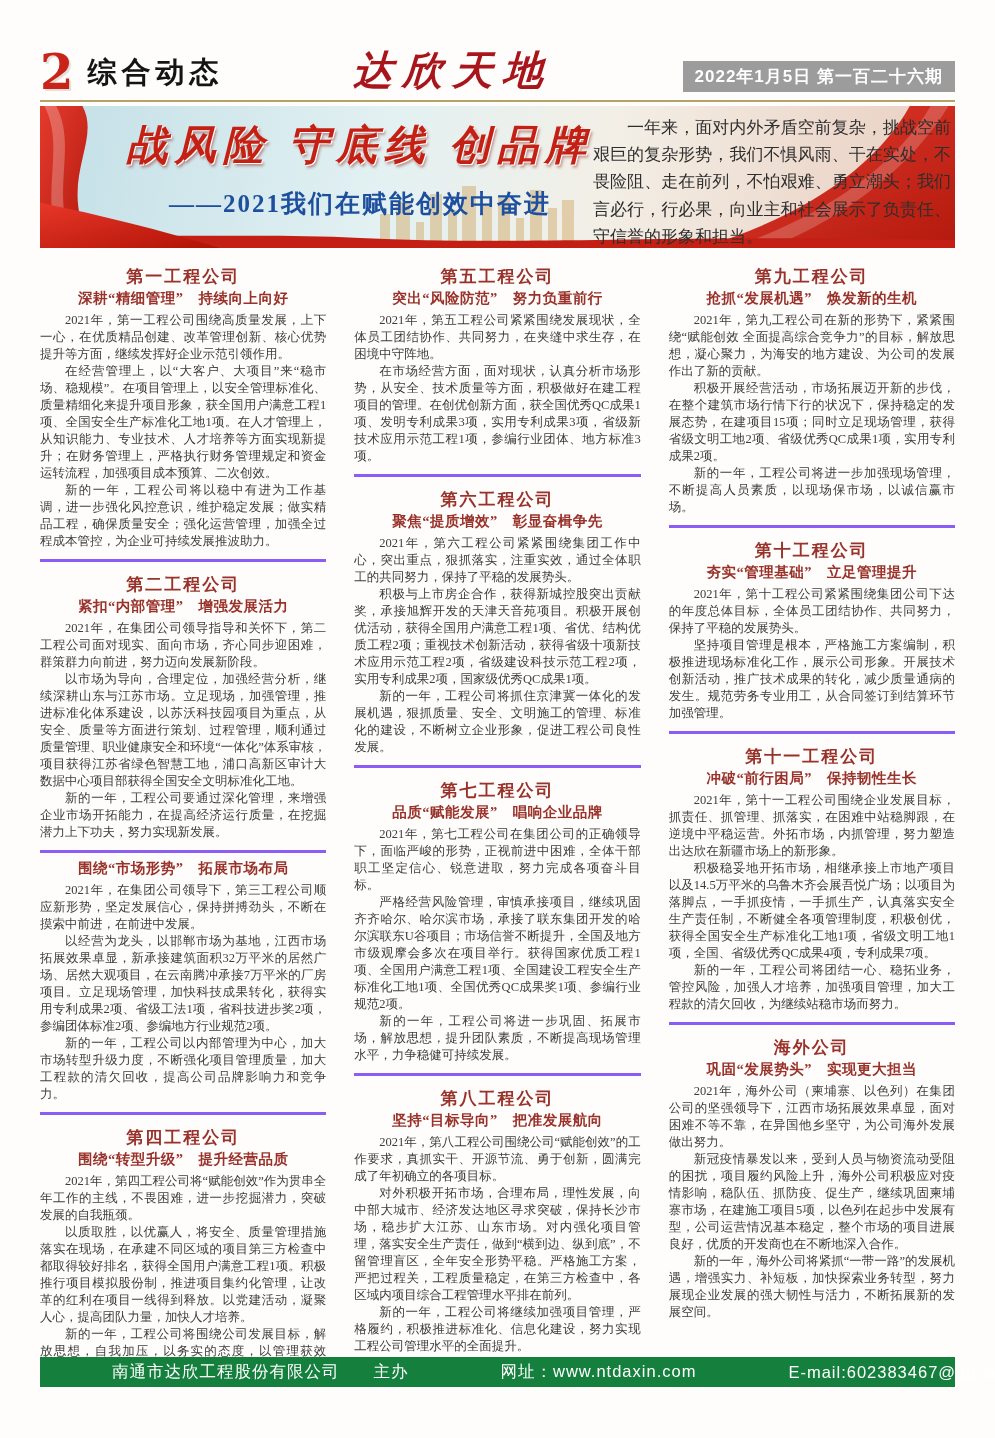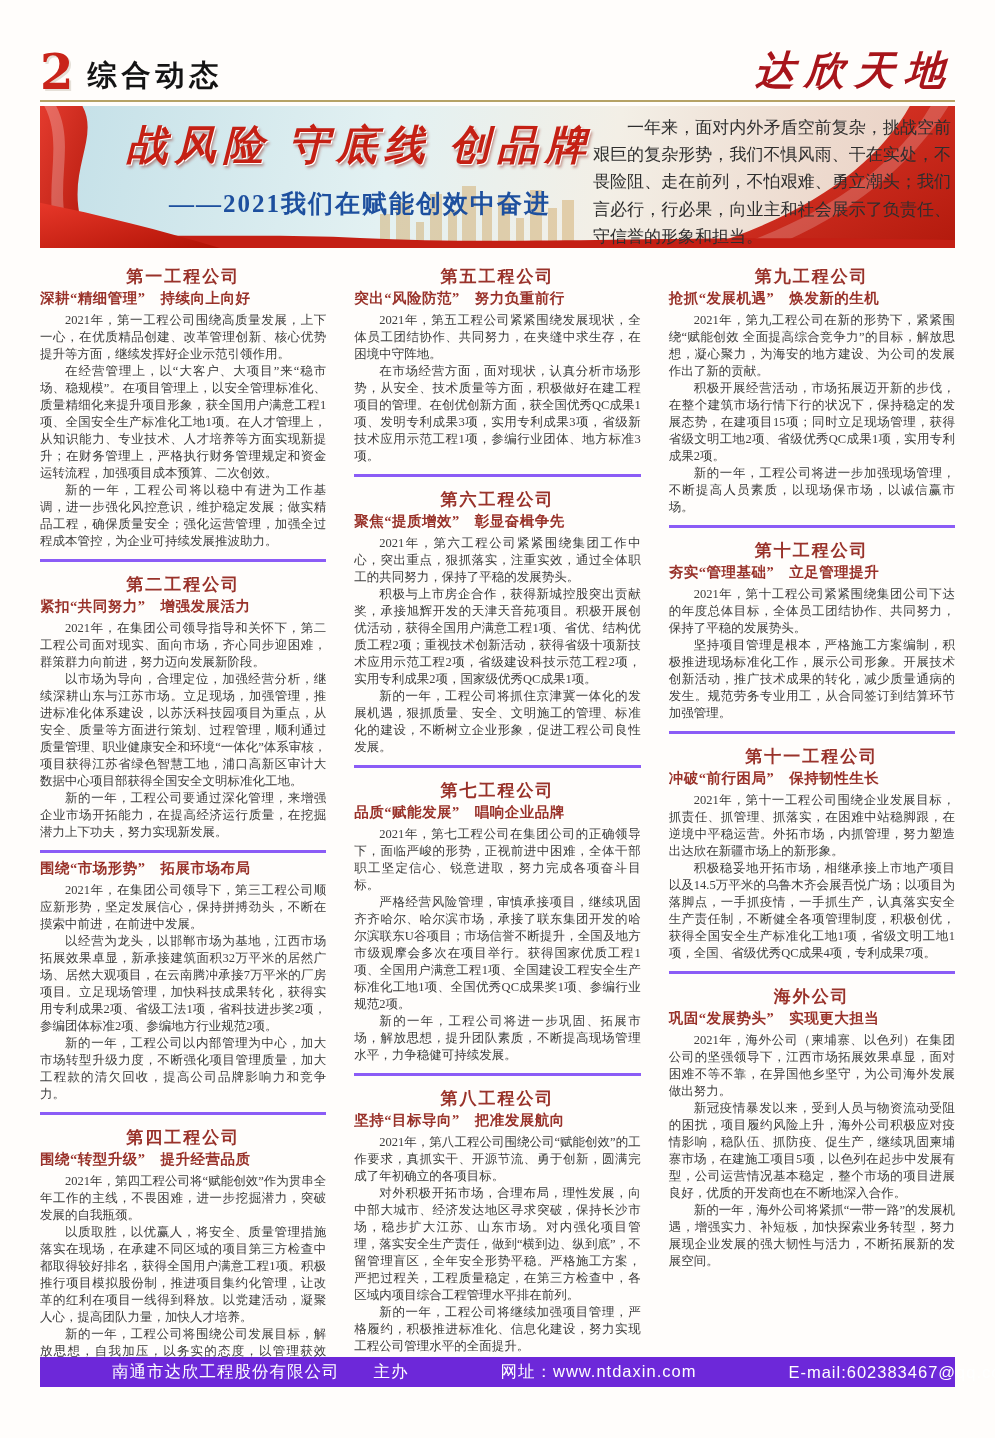--- a/index.html
+++ b/index.html
@@ -4,63 +4,64 @@
 <style>
   html,body{margin:0;padding:0;}
   body{width:995px;height:1438px;background:#ffffff;font-family:"Liberation Serif","DejaVu Serif",serif;}
   .page{position:relative;width:995px;height:1438px;overflow:hidden;background:#fffdfb;}
   .inner{padding:0 40px;}
 
   
   .hdr{display:flex;align-items:flex-end;justify-content:space-between;margin-top:50px;padding-bottom:8px;border-bottom:2px solid #b5a266;}
   .hdr-left{display:flex;align-items:flex-end;}
   .pageno{font-size:48px;line-height:40px;font-weight:800;color:#c9241a;font-family:"DejaVu Serif",serif;text-shadow:2px 2px 0 #e5e0d8;}
-  .section{font-size:29px;font-weight:700;color:#141414;letter-spacing:5px;margin-left:14px;line-height:34px;font-family:Liberation Sans, sans-serif;}
+  .section{font-size:29px;font-weight:700;color:#141414;letter-spacing:5px;margin-left:14px;line-height:34px;font-family:Liberation Mono, monospace;}
   .masthead{font-size:40px;font-weight:800;font-style:italic;color:#a8151b;letter-spacing:10px;line-height:42px;transform:skewX(-3deg);}
   .datebadge{background:#9c9c9c;color:#fff;font-family:"Liberation Sans",sans-serif;font-size:17px;font-weight:600;padding:4px 12px;letter-spacing:1px;}
 
   
   .banner{position:relative;height:142px;margin-top:4px;background:linear-gradient(100deg,#c2dfe7 0%,#e3f1f2 38%,#f3efe6 62%,#edd9cd 85%,#e8cfc2 100%);overflow:hidden;}
   .banner-art{position:absolute;inset:0;width:100%;height:100%;}
   .banner-left{position:absolute;left:70px;top:12px;width:500px;text-align:center;}
   .banner-headline{font-size:41px;font-weight:900;font-style:italic;letter-spacing:7px;color:#c52014;
     text-shadow:1px 1px 0 #fff,2px 3px 3px rgba(130,20,8,.45);white-space:nowrap;}
   .banner-subtitle{margin-top:14px;font-size:25px;font-weight:800;color:#1d4f9e;letter-spacing:2px;white-space:nowrap;}
   .banner-intro{position:absolute;right:4px;top:8px;width:358px;font-size:17px;line-height:1.6;color:#2e2e2e;text-align:justify;}
   .banner-intro p{margin:0;text-indent:2em;}
 
   
   .cols{display:flex;gap:28px;margin-top:12px;height:1102px;overflow:hidden;}
   .col{flex:1 1 0;min-width:0;}
   .art + .art{border-top:3px solid #8b5cf6;margin-top:9px;padding-top:6px;}
   .art-title{margin:5px 0 1px;font-size:17px;font-weight:800;color:#99322a;text-align:center;letter-spacing:2px;}
-  .art-sub{margin:0 0 4px;font-size:14.5px;font-weight:800;color:#99322a;letter-spacing:.5px;}
+  .art-sub{margin:0 0 4px;font-size:14.5px;font-weight:800;color:#99322a;text-align:center;letter-spacing:.5px;}
   .para{margin:0;font-size:12.5px;line-height:1.36;color:#3c3c3c;text-align:justify;text-indent:2em;}
 
   
-  .footer{position:absolute;left:40px;right:40px;bottom:51px;height:30px;background:#6d28d9;
+  .footer{position:absolute;left:40px;right:40px;bottom:51px;height:30px;background:#15803d;
     display:flex;align-items:center;color:#fff;font-family:"Liberation Sans",sans-serif;font-size:16.5px;letter-spacing:1px;margin-top:48px;}
   .footer span{white-space:nowrap;}
   .f-company{margin-left:72px;}
   .f-host{margin-left:34px;}
   .f-web{margin-left:92px;}
   .f-mail{margin-left:92px;}
 </style>
 </head>
 <body>
 
 <div class="page">
   <div class="inner">
 
     <div class="hdr">
       <div class="hdr-left">
         <span class="pageno">2</span>
         <span class="section">综合动态</span>
       </div>
       <div class="masthead">达欣天地</div>
+      <div class="datebadge">2022年1月5日  第一百二十六期</div>
     </div>
 
     <div class="banner">
       <svg class="banner-art" viewBox="0 0 915 142" preserveAspectRatio="none" aria-hidden="true">
         <defs>
           <linearGradient id="gr" x1="0" y1="0" x2="1" y2="1">
             <stop offset="0" stop-color="#e8382a"></stop>
               <stop offset="1" stop-color="#b01205"></stop>
           </linearGradient>
         </defs>
@@ -106,21 +107,21 @@
           <h3 class="art-title">第一工程公司</h3>
           <h4 class="art-sub">深耕“精细管理”　持续向上向好</h4>
           <div class="art-body">
               <p class="para">2021年，第一工程公司围绕高质量发展，上下一心，在优质精品创建、改革管理创新、核心优势提升等方面，继续发挥好企业示范引领作用。</p>
               <p class="para">在经营管理上，以“大客户、大项目”来“稳市场、稳规模”。在项目管理上，以安全管理标准化、质量精细化来提升项目形象，获全国用户满意工程1项、全国安全生产标准化工地1项。在人才管理上，从知识能力、专业技术、人才培养等方面实现新提升；在财务管理上，严格执行财务管理规定和资金运转流程，加强项目成本预算、二次创效。</p>
               <p class="para">新的一年，工程公司将以稳中有进为工作基调，进一步强化风控意识，维护稳定发展；做实精品工程，确保质量安全；强化运营管理，加强全过程成本管控，为企业可持续发展推波助力。</p>
             </div>
         </article>
         <article class="art">
           <h3 class="art-title">第二工程公司</h3>
-          <h4 class="art-sub">紧扣“共同努力”　增强发展活力</h4>
+          <h4 class="art-sub">紧扣“内部管理”　增强发展活力</h4>
           <div class="art-body">
               <p class="para">2021年，在集团公司领导指导和关怀下，第二工程公司面对现实、面向市场，齐心同步迎困难，群策群力向前进，努力迈向发展新阶段。</p>
               <p class="para">以市场为导向，合理定位，加强经营分析，继续深耕山东与江苏市场。立足现场，加强管理，推进标准化体系建设，以苏沃科技园项目为重点，从安全、质量等方面进行策划、过程管理，顺利通过质量管理、职业健康安全和环境“一体化”体系审核，项目获得江苏省绿色智慧工地，浦口高新区审计大数据中心项目部获得全国安全文明标准化工地。</p>
               <p class="para">新的一年，工程公司要通过深化管理，来增强企业市场开拓能力，在提高经济运行质量，在挖掘潜力上下功夫，努力实现新发展。</p>
             </div>
         </article>
         <article class="art">
           <h4 class="art-sub">围绕“市场形势”　拓展市场布局</h4>
           <div class="art-body">
               <p class="para">2021年，在集团公司领导下，第三工程公司顺应新形势，坚定发展信心，保持拼搏劲头，不断在摸索中前进，在前进中发展。</p>
@@ -194,20 +195,21 @@
               <p class="para">2021年，第十工程公司紧紧围绕集团公司下达的年度总体目标，全体员工团结协作、共同努力，保持了平稳的发展势头。</p>
               <p class="para">坚持项目管理是根本，严格施工方案编制，积极推进现场标准化工作，展示公司形象。开展技术创新活动，推广技术成果的转化，减少质量通病的发生。规范劳务专业用工，从合同签订到结算环节加强管理。</p>
             </div>
         </article>
         <article class="art">
           <h3 class="art-title">第十一工程公司</h3>
           <h4 class="art-sub">冲破“前行困局”　保持韧性生长</h4>
           <div class="art-body">
               <p class="para">2021年，第十一工程公司围绕企业发展目标，抓责任、抓管理、抓落实，在困难中站稳脚跟，在逆境中平稳运营。外拓市场，内抓管理，努力塑造出达欣在新疆市场上的新形象。</p>
               <p class="para">积极稳妥地开拓市场，相继承接上市地产项目以及14.5万平米的乌鲁木齐会展吾悦广场；以项目为落脚点，一手抓疫情，一手抓生产，认真落实安全生产责任制，不断健全各项管理制度，积极创优，获得全国安全生产标准化工地1项，省级文明工地1项，全国、省级优秀QC成果4项，专利成果7项。</p>
+              <p class="para">新的一年，工程公司将团结一心、稳拓业务，管控风险，加强人才培养，加强项目管理，加大工程款的清欠回收，为继续站稳市场而努力。</p>
             </div>
         </article>
         <article class="art">
           <h3 class="art-title">海外公司</h3>
           <h4 class="art-sub">巩固“发展势头”　实现更大担当</h4>
           <div class="art-body">
               <p class="para">2021年，海外公司（柬埔寨、以色列）在集团公司的坚强领导下，江西市场拓展效果卓显，面对困难不等不靠，在异国他乡坚守，为公司海外发展做出努力。</p>
               <p class="para">新冠疫情暴发以来，受到人员与物资流动受阻的困扰，项目履约风险上升，海外公司积极应对疫情影响，稳队伍、抓防疫、促生产，继续巩固柬埔寨市场，在建施工项目5项，以色列在起步中发展有型，公司运营情况基本稳定，整个市场的项目进展良好，优质的开发商也在不断地深入合作。</p>
               <p class="para">新的一年，海外公司将紧抓“一带一路”的发展机遇，增强实力、补短板，加快探索业务转型，努力展现企业发展的强大韧性与活力，不断拓展新的发展空间。</p>
             </div>

